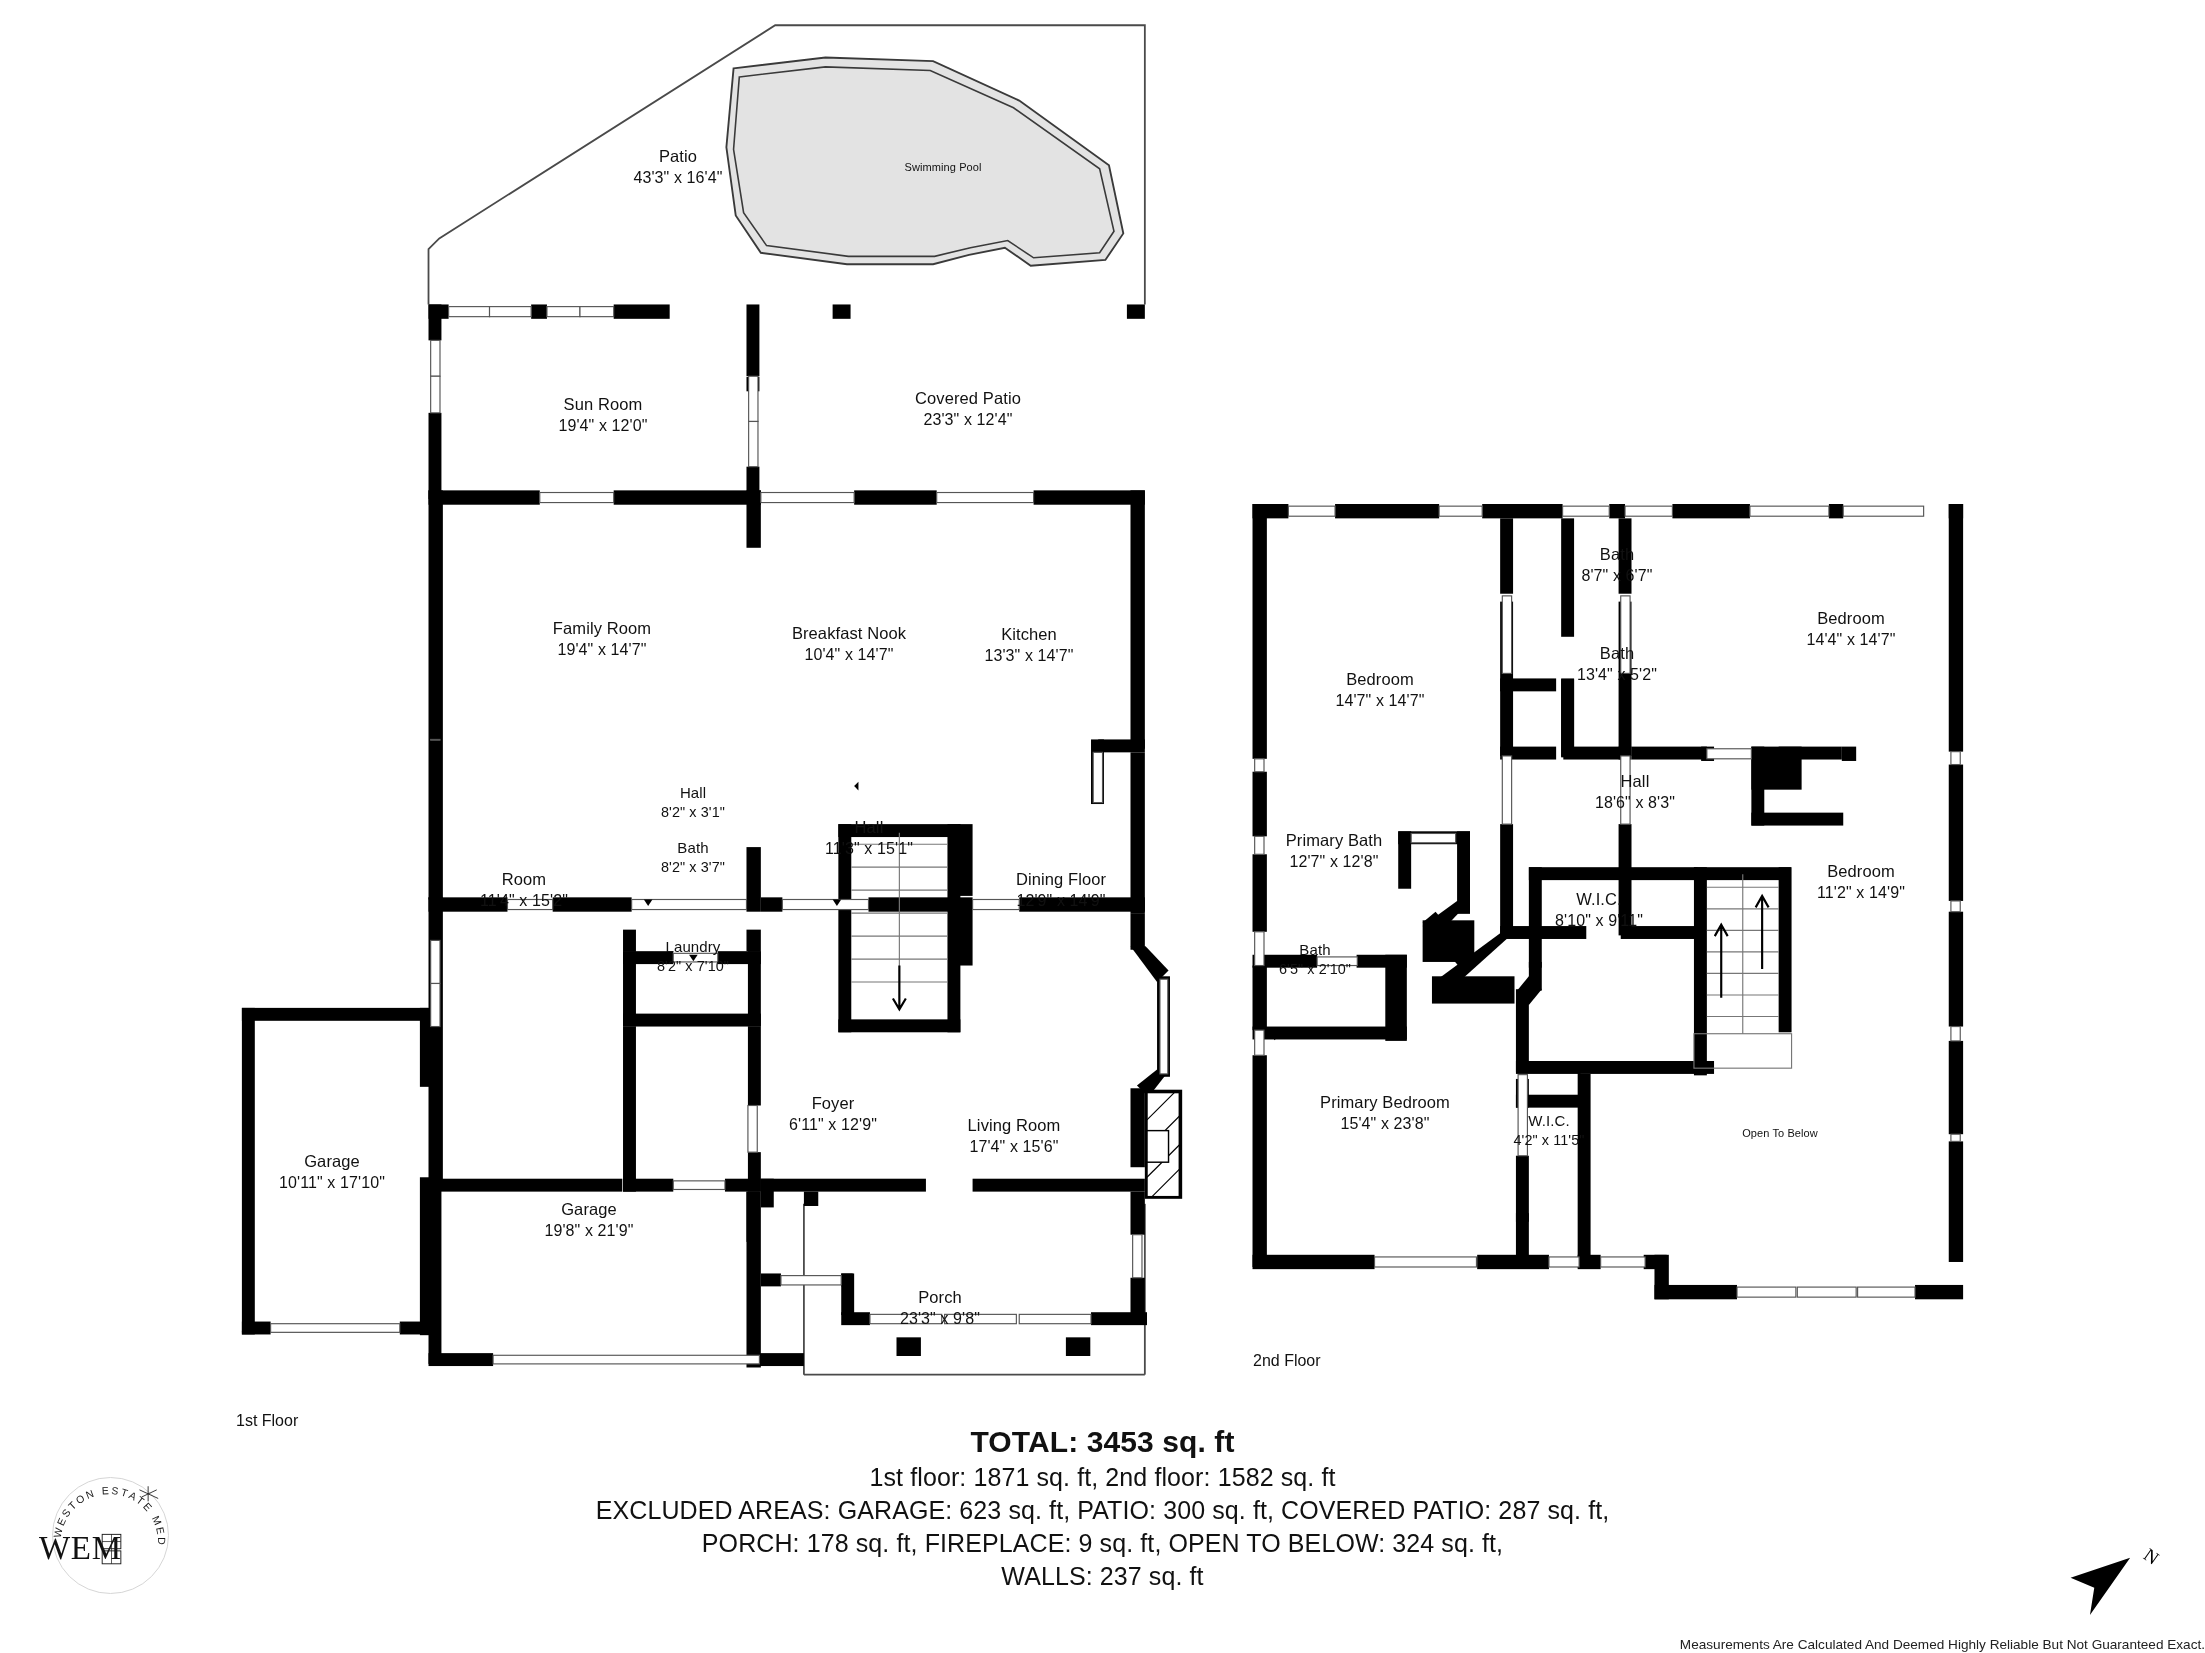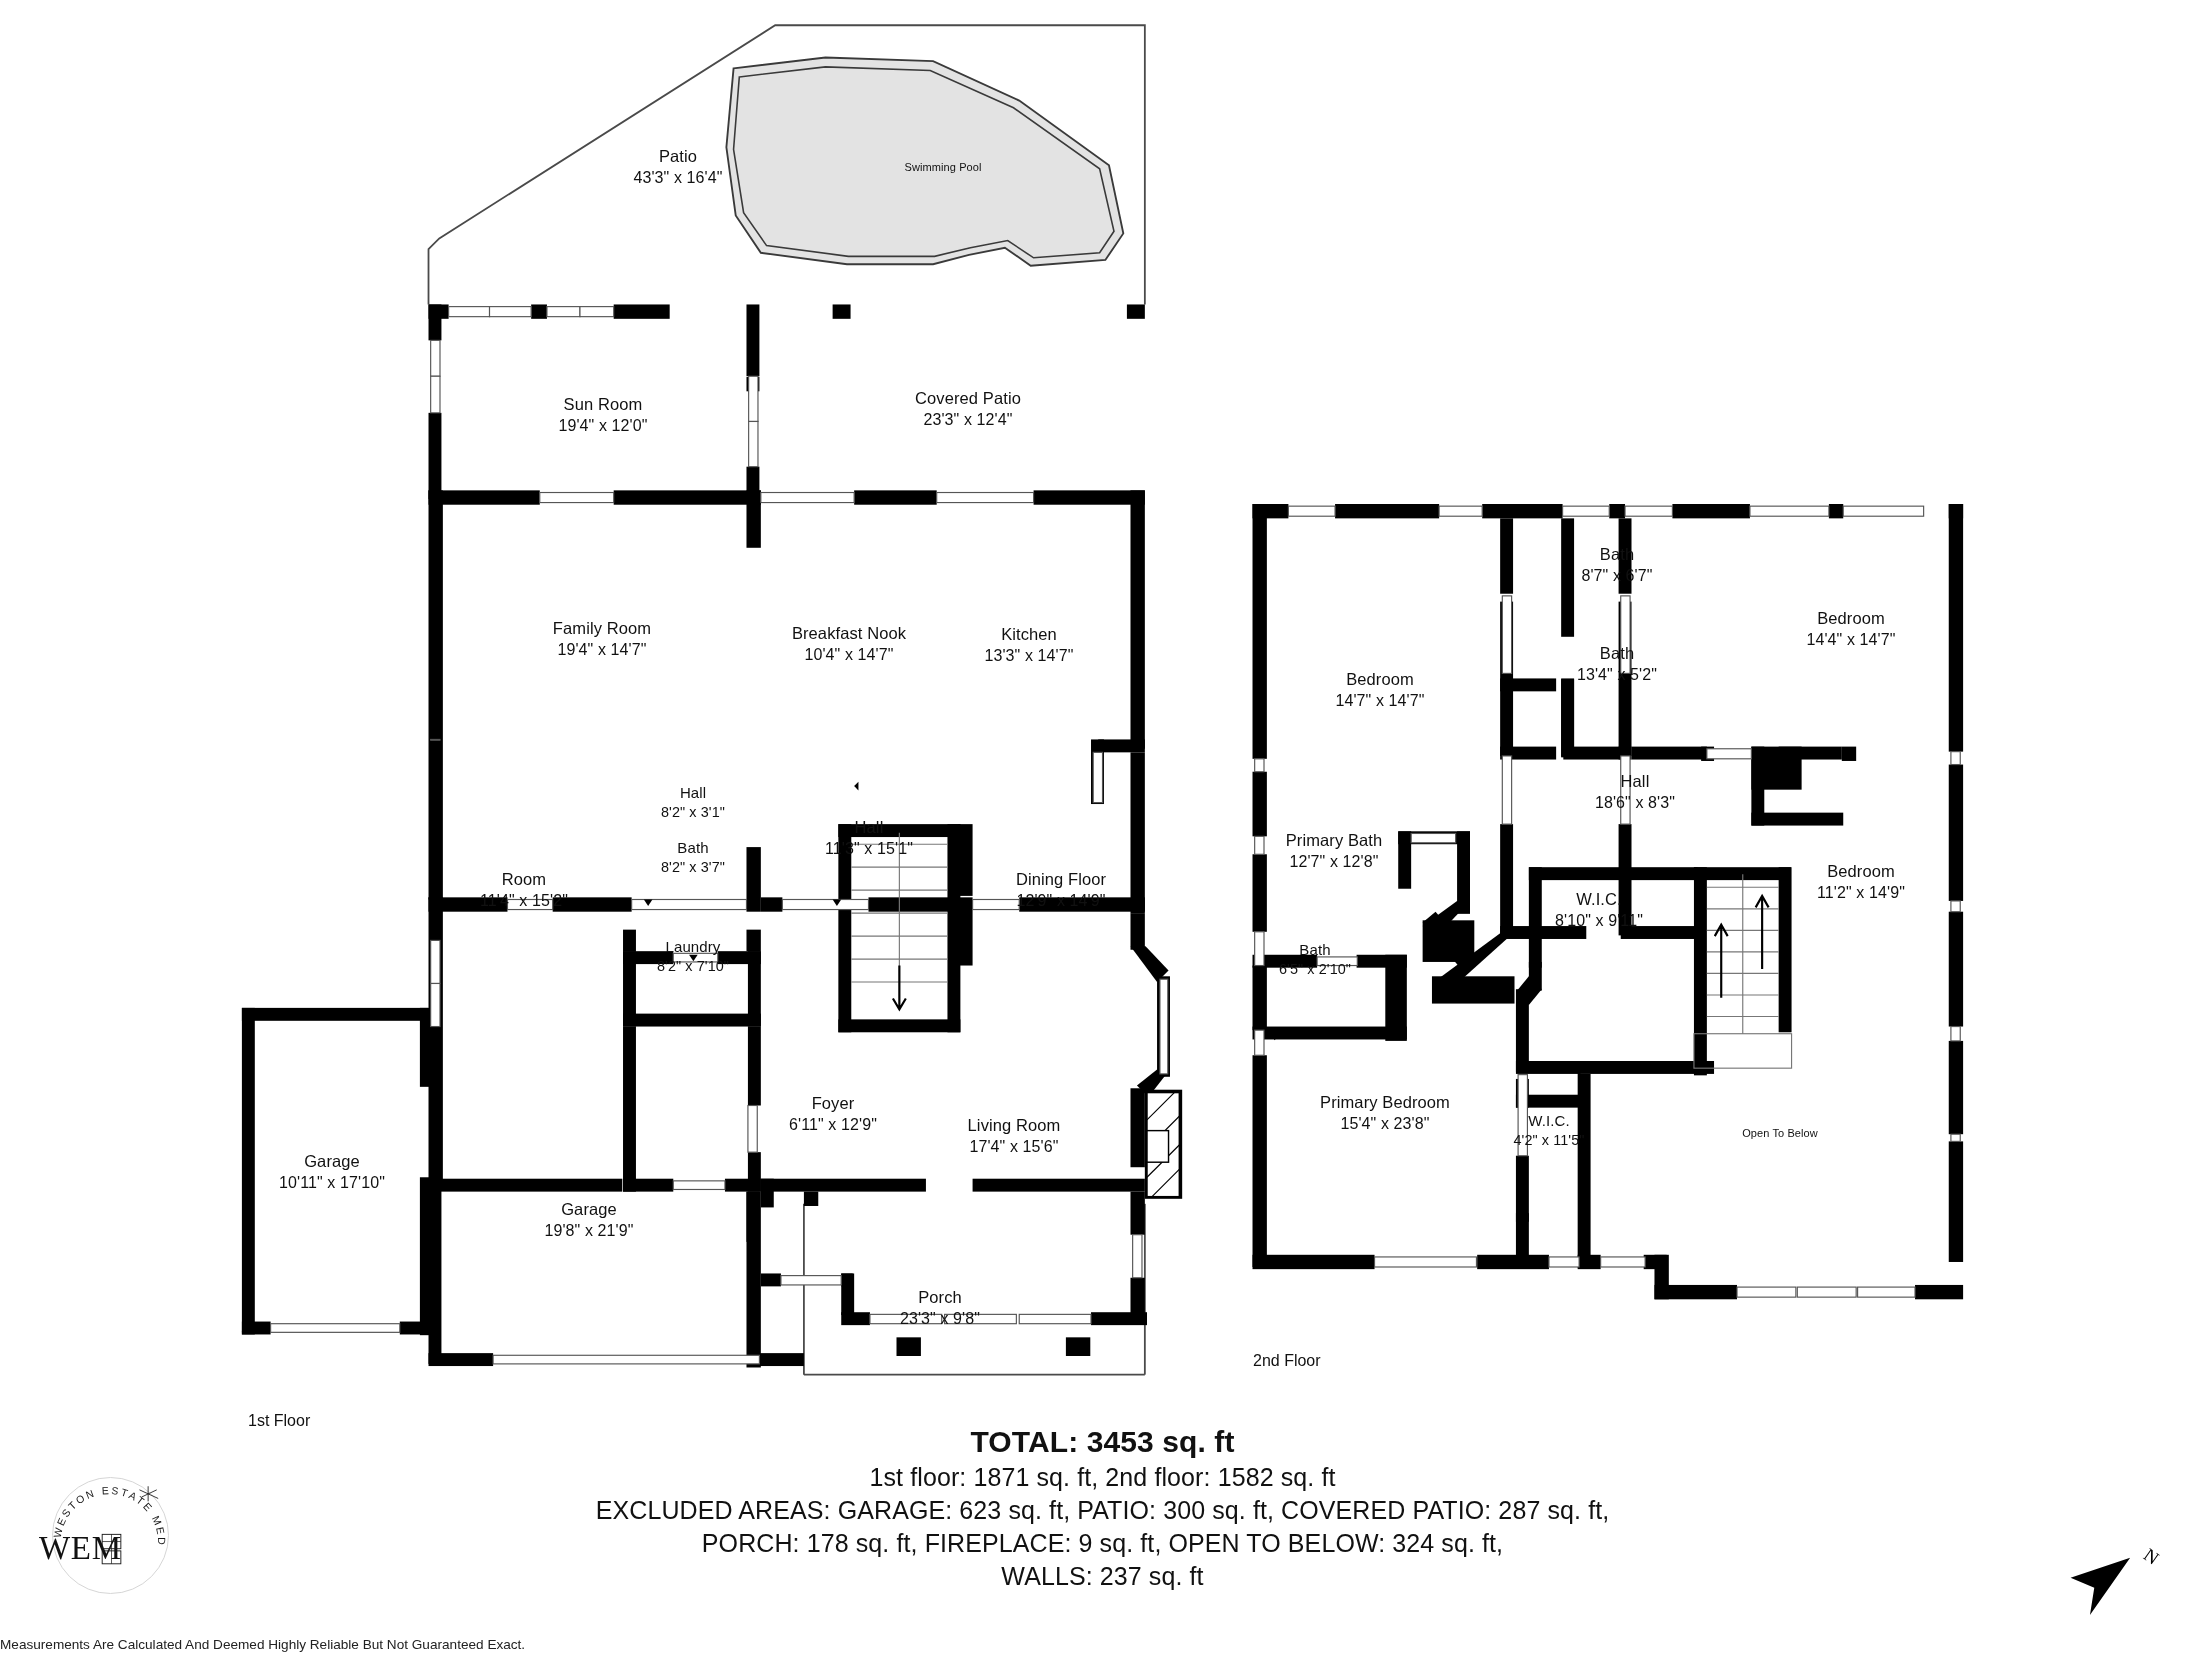--- a/index.html
+++ b/index.html
@@ -26,21 +26,21 @@
     position:absolute;font-size:16px;white-space:nowrap;transform:translate(0,-50%);margin-top:48px;
   }
 
   
   #summary{
     position:absolute;left:0;top:1425px;width:2205px;text-align:center;
   }
   #summary .total{font-size:30px;font-weight:bold;letter-spacing:0.1px;margin-bottom:2px;}
   #summary .line{font-size:25px;line-height:1.32;letter-spacing:0.1px;}
   #disclaimer{
-    position:absolute;left:0;top:1637px;width:2205px;text-align:left;
+    position:absolute;left:0;top:1637px;width:2205px;text-align:right;
     font-size:13.6px;color:#222;
   }
 
   
   #logo{position:absolute;left:39px;top:1464px;width:140px;height:140px;}
   #logo .circ{
     position:absolute;left:13px;top:13px;width:115px;height:115px;border-radius:50%;
     border:1.1px solid #d6d6d6;
   }
   #logo .wem{
@@ -509,21 +509,21 @@
   <span class="rdim">15'4" x 23'8"</span>
 </div>
 <div class="room-label small" style="left:1549px;top:1131px">
   <span class="rname">W.I.C.</span>
   <span class="rdim">4'2" x 11'5"</span>
 </div>
 <div class="room-label single" style="left:1780px;top:1133px">
   <span class="rname">Open To Below</span>
 </div>
 
-<div class="floor-tag" style="left:248px;top:1373px">1st Floor</div>
+<div class="floor-tag" style="left:236px;top:1373px">1st Floor</div>
 <div class="floor-tag" style="left:1253px;top:1313px">2nd Floor</div>
 
 <div id="summary">
   <div class="total">TOTAL: 3453 sq. ft</div>
   <div class="line">1st floor: 1871 sq. ft, 2nd floor: 1582 sq. ft</div>
   <div class="line">EXCLUDED AREAS: GARAGE: 623 sq. ft, PATIO: 300 sq. ft, COVERED PATIO: 287 sq. ft,</div>
   <div class="line">PORCH: 178 sq. ft, FIREPLACE: 9 sq. ft, OPEN TO BELOW: 324 sq. ft,</div>
   <div class="line">WALLS: 237 sq. ft</div>
 </div>
 <div id="disclaimer">Measurements Are Calculated And Deemed Highly Reliable But Not Guaranteed Exact.</div>

